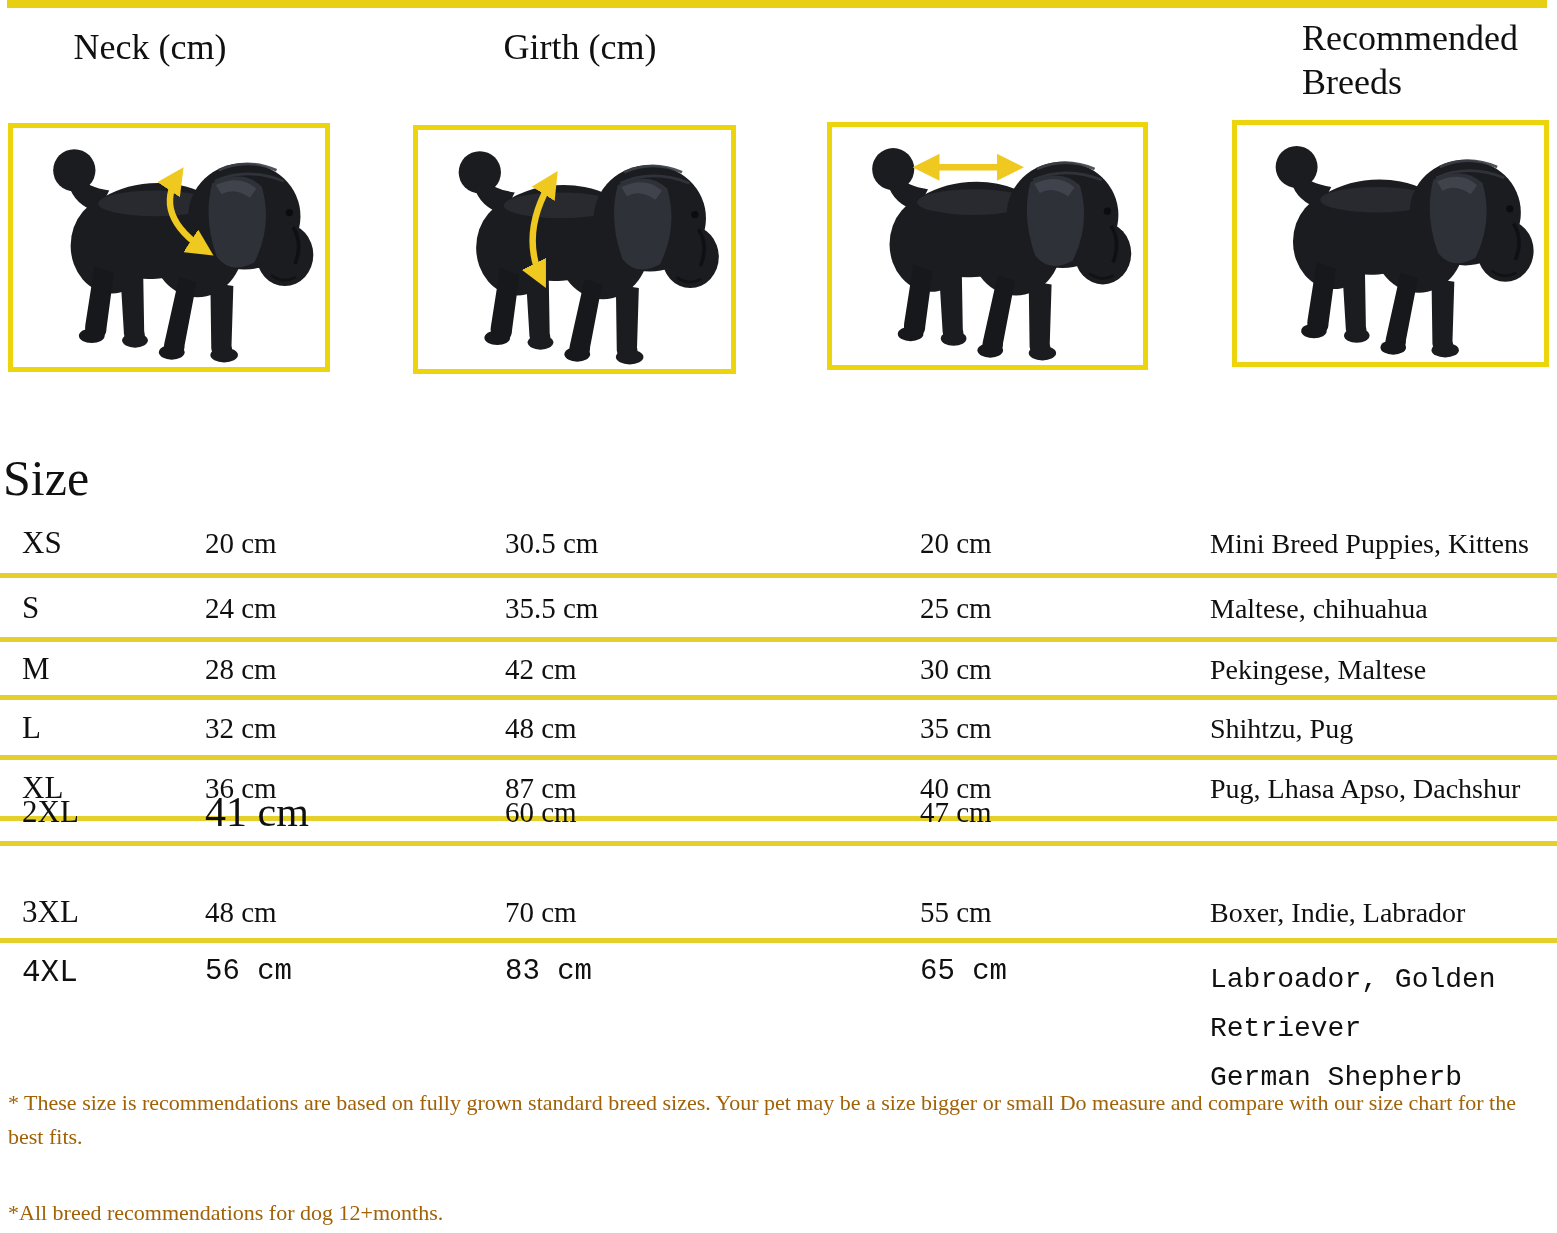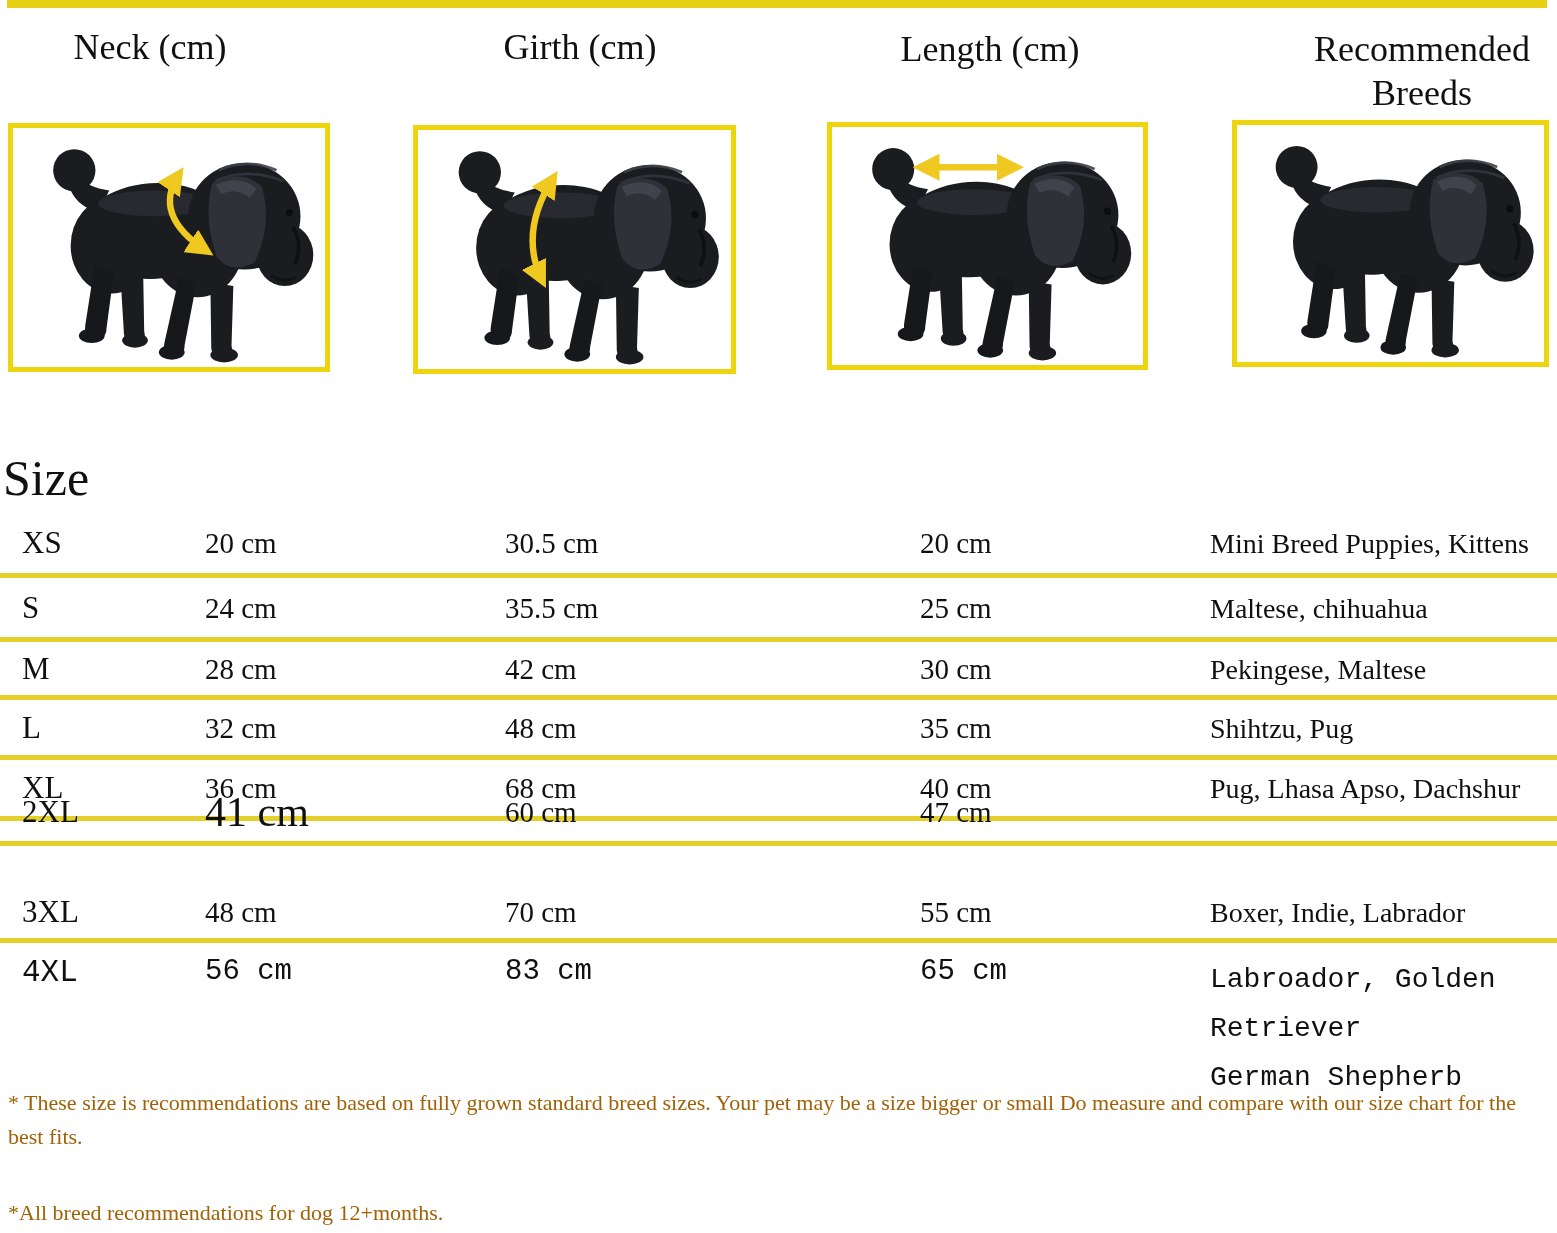--- a/index.html
+++ b/index.html
@@ -8,21 +8,21 @@
   .page { position:relative; width:1557px; height:1233px; background:#fff; overflow:hidden; }
 
   
   .top-stripe { position:absolute; left:7px; top:0; width:1540px; height:8px; background:#e7d013; }
 
   
   .col-header { position:absolute; font-size:36px; line-height:1.22; color:#101010; text-align:center; }
   .hdr-neck   { left:40px;  top:26px; width:220px; }
   .hdr-girth  { left:470px; top:26px; width:220px; }
   .hdr-length { left:870px; top:28px; width:240px; }
-  .hdr-breeds { left:1302px; top:28px; width:240px; text-align:center; }
+  .hdr-breeds { left:1302px; top:17px; width:240px; text-align:left; }
 
   
   .dog-box { position:absolute; border:5px solid #edd50d; background:#fff; }
   .box-neck   { left:8px;    top:123px; width:322px; height:249px; }
   .box-girth  { left:413px;  top:125px; width:323px; height:249px; }
   .box-length { left:827px;  top:122px; width:321px; height:248px; }
   .box-breeds { left:1232px; top:120px; width:317px; height:247px; }
   .dog-box svg { position:absolute; left:0; top:0; width:100%; height:100%; }
 
   
@@ -46,21 +46,20 @@
 </style>
 </head>
 <body>
 
 <div class="page">
 
   <div class="top-stripe"></div>
 
   <div class="col-header hdr-neck">Neck (cm)</div>
   <div class="col-header hdr-girth">Girth (cm)</div>
-  <div class="col-header hdr-length">Length (cm)</div>
   <div class="col-header hdr-breeds">Recommended Breeds</div>
 
   <svg width="0" height="0" style="position:absolute" aria-hidden="true">
     <defs>
       <g id="dog-shape">
 
         <circle cx="62" cy="46" r="23" fill="#1b1c20"></circle>
         <path d="M56,62 Q62,84 88,92 L100,68 Q76,64 68,54 Z" fill="#1b1c20"></path>
 
         <ellipse cx="148" cy="112" rx="82" ry="52" transform="rotate(-4 148 112)" fill="#1b1c20"></ellipse>
@@ -157,21 +156,21 @@
         <div class="trow sep" style="top: 700px; height: 60px;">
           <div class="cell cell-size">L</div>
           <div class="cell cell-neck">32 cm</div>
           <div class="cell cell-girth">48 cm</div>
           <div class="cell cell-length">35 cm</div>
           <div class="cell cell-breeds">Shihtzu, Pug</div>
         </div>
         <div class="trow sep" style="top: 760px; height: 61px;">
           <div class="cell cell-size">XL</div>
           <div class="cell cell-neck">36 cm</div>
-          <div class="cell cell-girth">68 cm</div>
+          <div class="cell cell-girth">87 cm</div>
           <div class="cell cell-length">40 cm</div>
           <div class="cell cell-breeds">Pug, Lhasa Apso, Dachshur</div>
         </div>
         <div class="trow sep" style="top: 782px; height: 64px;">
           <div class="cell cell-size">2XL</div>
           <div class="cell cell-neck em">41 cm</div>
           <div class="cell cell-girth">60 cm</div>
           <div class="cell cell-length">47 cm</div>
         </div>
         <div class="trow sep" style="top: 885px; height: 58px;">

